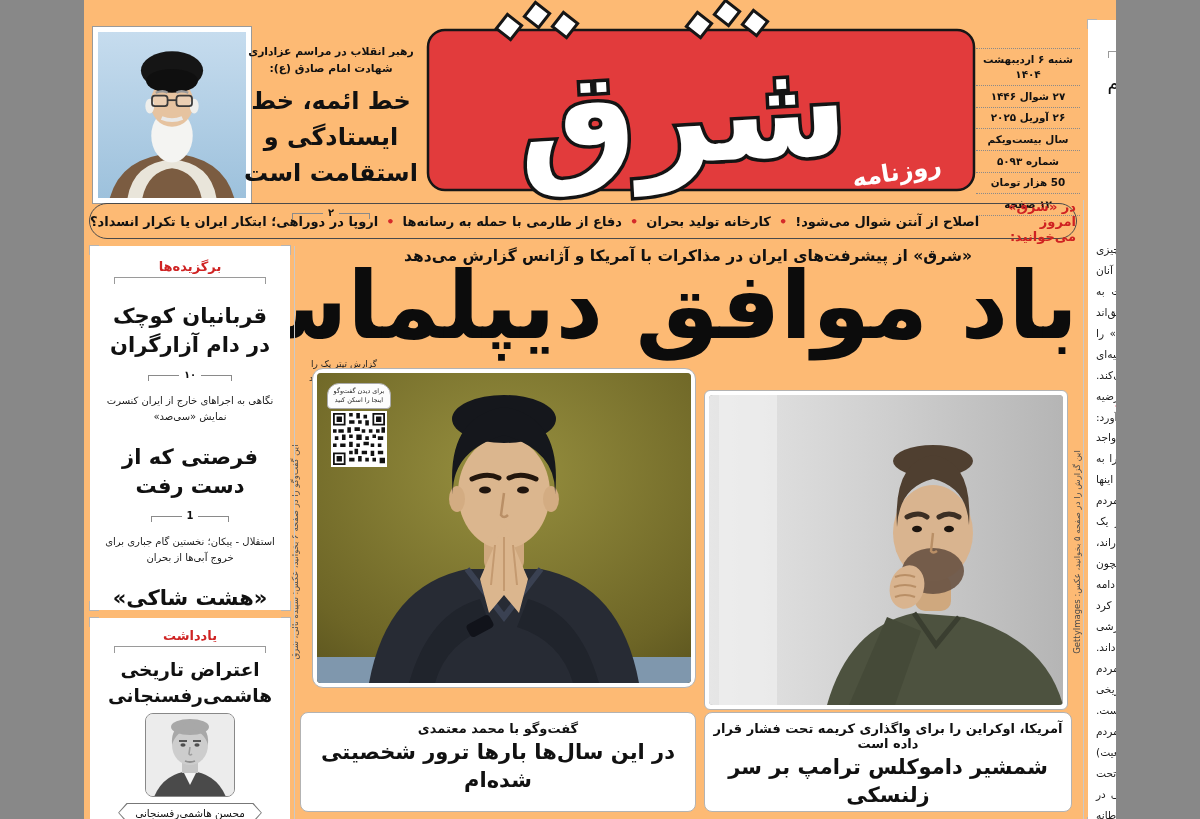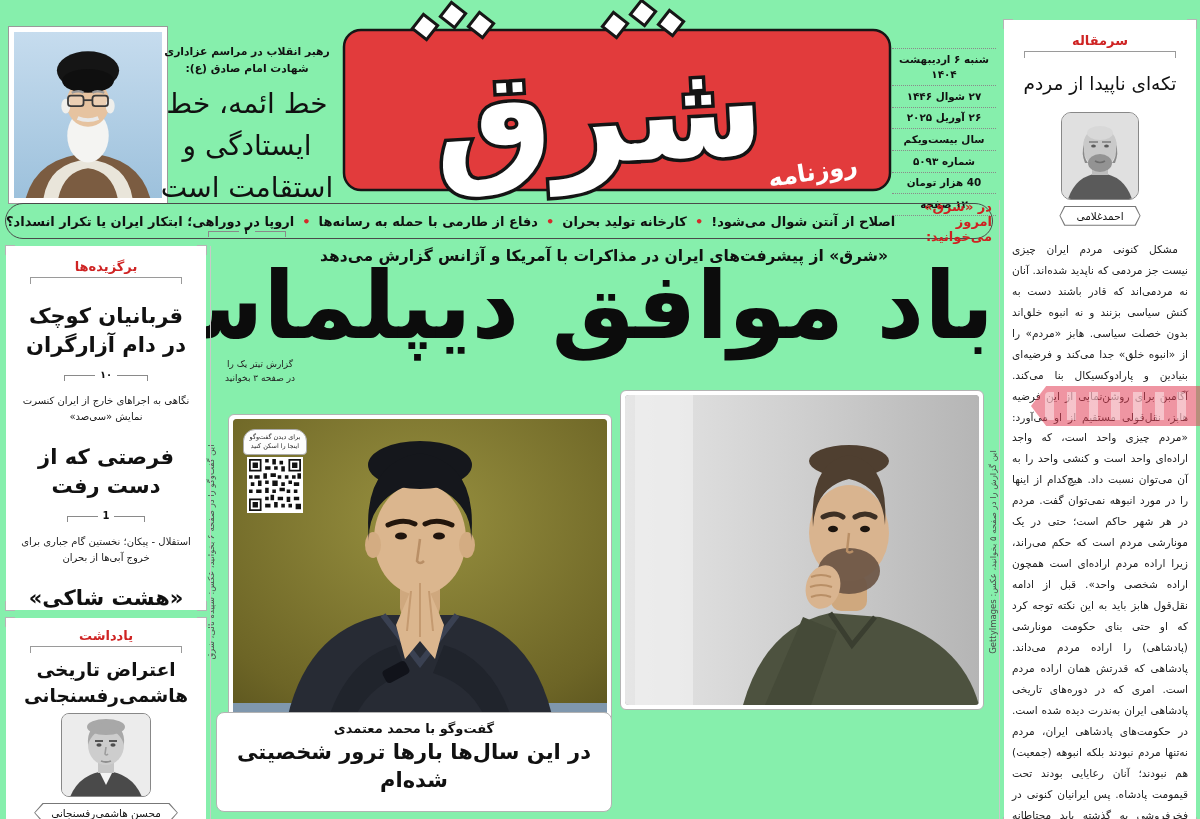--- a/index.html
+++ b/index.html
@@ -1,16 +1,16 @@
 <!DOCTYPE html>
 <html lang="fa" dir="rtl"><head>
 <meta charset="utf-8">
 <style>
   html,body{margin:0;padding:0;background:#888;}
-  .page{position:relative;width:1200px;height:819px;margin:0 auto;background:#86efac;
+  .page{position:relative;width:1032px;height:819px;margin:0 auto;background:#fdba74;
         overflow:hidden;font-family:"DejaVu Sans",sans-serif;direction:rtl;color:#111;}
   .abs{position:absolute;}
   
   .vr{position:absolute;width:1px;background:#c9c9c9;}
   
   .cornered{position:absolute;background:#fff;}
   .ck{position:absolute;width:9px;height:9px;border:0 solid #b5b5b5;}
   .ck.tl{left:-1px;top:-1px;border-top-width:1px;border-left-width:1px;}
   .ck.tr{right:-1px;top:-1px;border-top-width:1px;border-right-width:1px;}
   .ck.bl{left:-1px;bottom:-1px;border-bottom-width:1px;border-left-width:1px;}
@@ -28,21 +28,21 @@
   .badge{display:table;margin:6px auto 0;background:#777;
          clip-path:polygon(0 50%,6% 0,94% 0,100% 50%,94% 100%,6% 100%);padding:1px;}
   .badge>span{display:block;background:#fff;
          clip-path:polygon(0 50%,6% 0,94% 0,100% 50%,94% 100%,6% 100%);
          padding:3px 16px;font-size:10.5px;white-space:nowrap;}
   
   #kh-frame{left:8px;top:26px;width:148px;height:166px;border:1px solid #9a9a9a;background:#fff;padding:5px;}
   #kh-frame svg{width:100%;height:100%;display:block;}
   #leader-text{left:156px;top:44px;width:182px;text-align:center;}
   #leader-kicker{font-size:10.8px;font-weight:bold;line-height:1.55;}
-  #leader-title{font-size:28px;font-weight:400;line-height:1.5;margin-top:6px;}
+  #leader-title{font-size:24px;font-weight:700;line-height:1.5;margin-top:6px;}
   
   #masthead{left:344px;top:4px;width:546px;height:194px;}
   #masthead svg{width:100%;height:100%;overflow:visible;display:block;}
   
   #dateline{left:892px;top:48px;width:104px;border-top:1px dotted #8a8a8a;}
   .drow{font-size:10.4px;font-weight:bold;text-align:center;padding:2.5px 0;
         border-bottom:1px dotted #8a8a8a;line-height:1.5;}
   
   #ed-box{left:1004px;top:20px;width:192px;height:806px;padding:0 8px;box-sizing:border-box;}
   #ed-title{font-size:18.5px;font-weight:500;text-align:center;margin-top:12px;line-height:1.5;}
@@ -62,21 +62,21 @@
   .sitem:not(:last-child)::after{content:"•";color:#d42a2a;margin:0 8px;font-weight:bold;}
   
   #lead-kicker{left:214px;top:247px;width:780px;text-align:center;font-size:15.5px;font-weight:bold;}
   #headline{left:214px;top:256px;width:780px;text-align:center;font-size:93px;font-weight:bold;
       line-height:1.08;color:#0c0c0c;white-space:nowrap;}
   #lead-note{left:217px;top:357px;width:86px;font-size:9px;line-height:1.6;text-align:center;color:#222;}
   
   .pbox{border:1px solid #b3b3b3;border-radius:6px;padding:4px;box-sizing:border-box;background:#fff;}
   .pwrap{position:relative;width:100%;height:100%;border-radius:4px;overflow:hidden;background:#999;}
   .pwrap svg{width:100%;height:100%;display:block;}
-  #photo-left{left:228px;top:414px;width:384px;height:320px;}
+  #photo-left{left:228px;top:368px;width:384px;height:320px;border-radius:11px;}
   #photo-right{left:620px;top:390px;width:364px;height:320px;}
   #qrblock{position:absolute;top:10px;left:10px;width:64px;z-index:3;text-align:center;}
   #qrlabel{background:#fdfdfd;border:1px solid #aaa;border-radius:12px 12px 4px 4px;
       font-size:6.4px;line-height:1.4;padding:3px 2px;color:#222;}
   #qrcode{width:56px;height:56px;background:#fff;padding:2px;margin:2px auto 0;box-sizing:border-box;}
   #qrcode svg{width:100%;height:100%;display:block;}
   .vcap{position:absolute;transform:rotate(-90deg);transform-origin:0 0;width:312px;
       text-align:center;font-size:8.5px;color:#4a4a4a;direction:rtl;white-space:nowrap;}
   #vcapA{left:206px;top:708px;}
   #vcapB{left:988px;top:708px;}
@@ -150,21 +150,21 @@
       <text x="470" y="176" text-anchor="middle" font-family="DejaVu Sans, sans-serif" font-weight="bold" font-size="24" fill="#ffffff" transform="rotate(-9 470 176)">روزنامه</text>
     </svg>
   </div>
 
   <div class="abs" id="dateline">
     <div class="drow">شنبه ۶ اردیبهشت ۱۴۰۴</div>
     <div class="drow">۲۷ شوال ۱۴۴۶</div>
     <div class="drow">۲۶ آوریل ۲۰۲۵</div>
     <div class="drow">سال بیست‌ویکم</div>
     <div class="drow">شماره ۵۰۹۳</div>
-    <div class="drow">40 هزار تومان</div>
+    <div class="drow">50 هزار تومان</div>
     <div class="drow">۱۲ صفحه</div>
   </div>
 
   <div class="cornered" id="ed-box">
     <i class="ck tl"></i>
     <i class="ck tr"></i>
     <i class="ck bl"></i>
     <i class="ck br"></i>
     <div class="redhead">سرمقاله</div>
     <div class="orn"></div>
@@ -284,20 +284,24 @@
         <ellipse cx="208" cy="134" rx="5" ry="3.2" fill="#1d150f"></ellipse>
         <ellipse cx="240" cy="134" rx="5" ry="3.2" fill="#1d150f"></ellipse>
         <path d="M224 138 L222 156 Q224 159 228 156" stroke="#b98f66" stroke-width="2.4" fill="none"></path>
         <path d="M140 310 L178 222 L212 236 L186 310 Z" fill="#454a38"></path>
         <ellipse cx="198" cy="192" rx="17" ry="22" fill="#d9b48f" transform="rotate(16 198 192)"></ellipse>
         <path d="M186 182 Q196 178 206 182 M185 192 Q196 188 207 192 M186 202 Q196 198 206 202" stroke="#b98f66" stroke-width="2" fill="none"></path>
       </svg>
     </div>
   </div>
   <div class="vcap" id="vcapB">این گزارش را در صفحه ۵ بخوانید، عکس: GettyImages</div>
+  <div class="capbox" id="cap-right">
+    <div class="capkick">آمریکا، اوکراین را برای واگذاری کریمه تحت فشار قرار داده است</div>
+    <div class="captitle">شمشیر داموکلس ترامپ بر سر زلنسکی</div>
+  </div>
 
   <div class="cornered" id="sb1">
     <i class="ck tl"></i>
     <i class="ck tr"></i>
     <i class="ck bl"></i>
     <i class="ck br"></i>
     <div class="redhead">برگزیده‌ها</div>
     <div class="orn"></div>
 
     <div>

